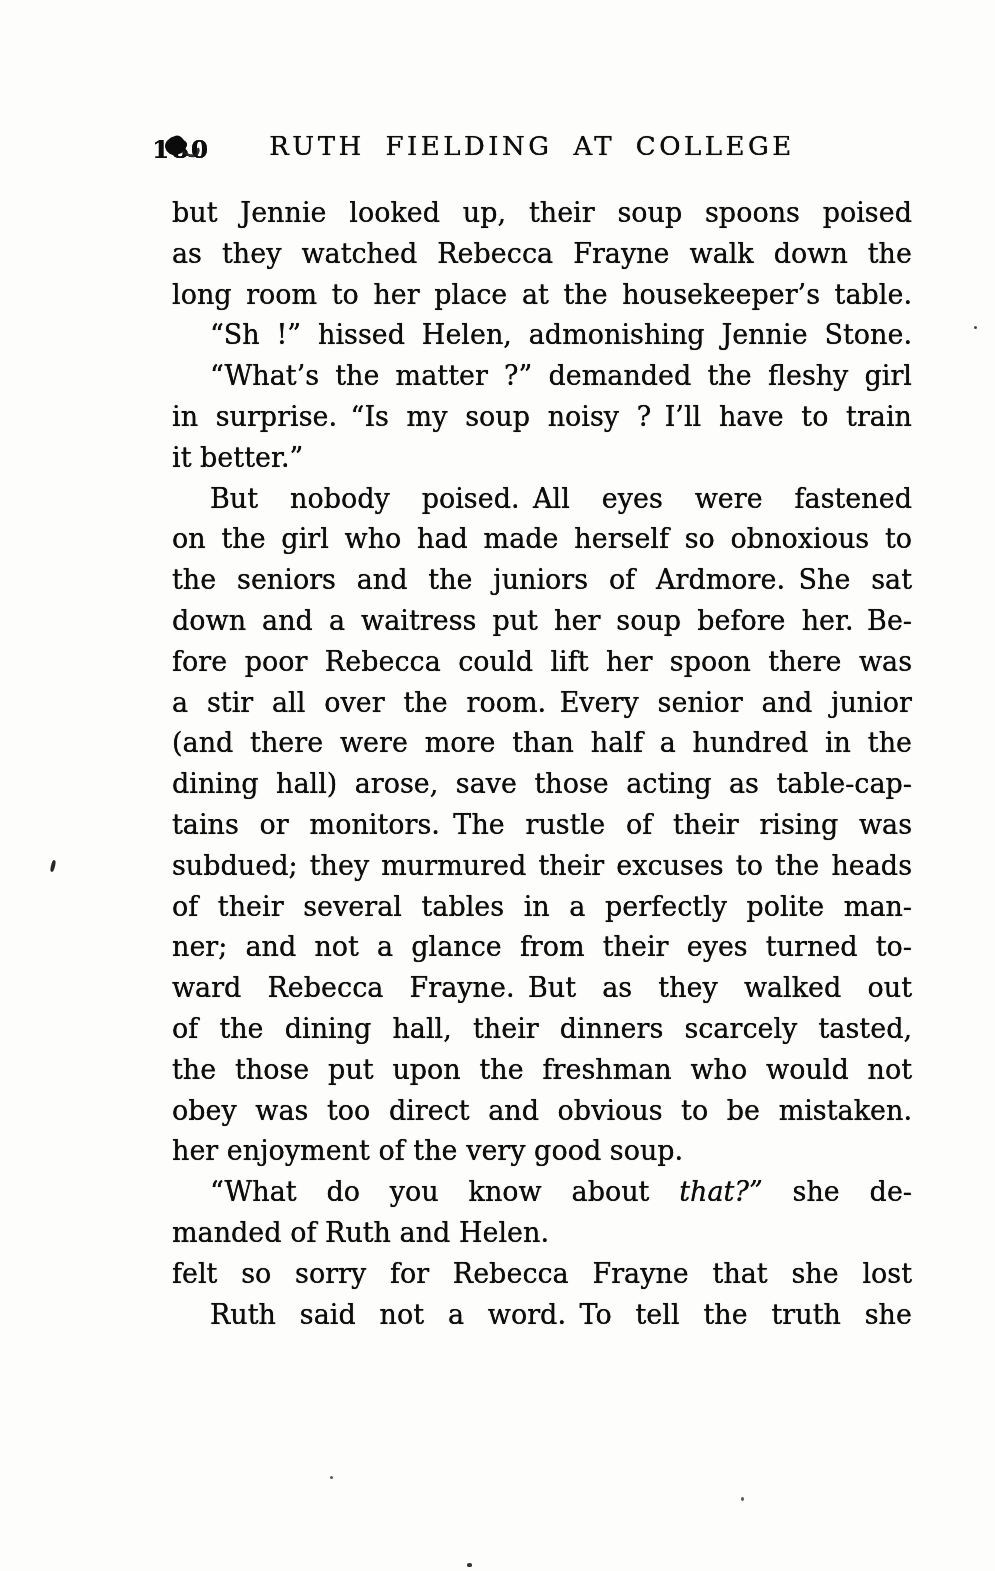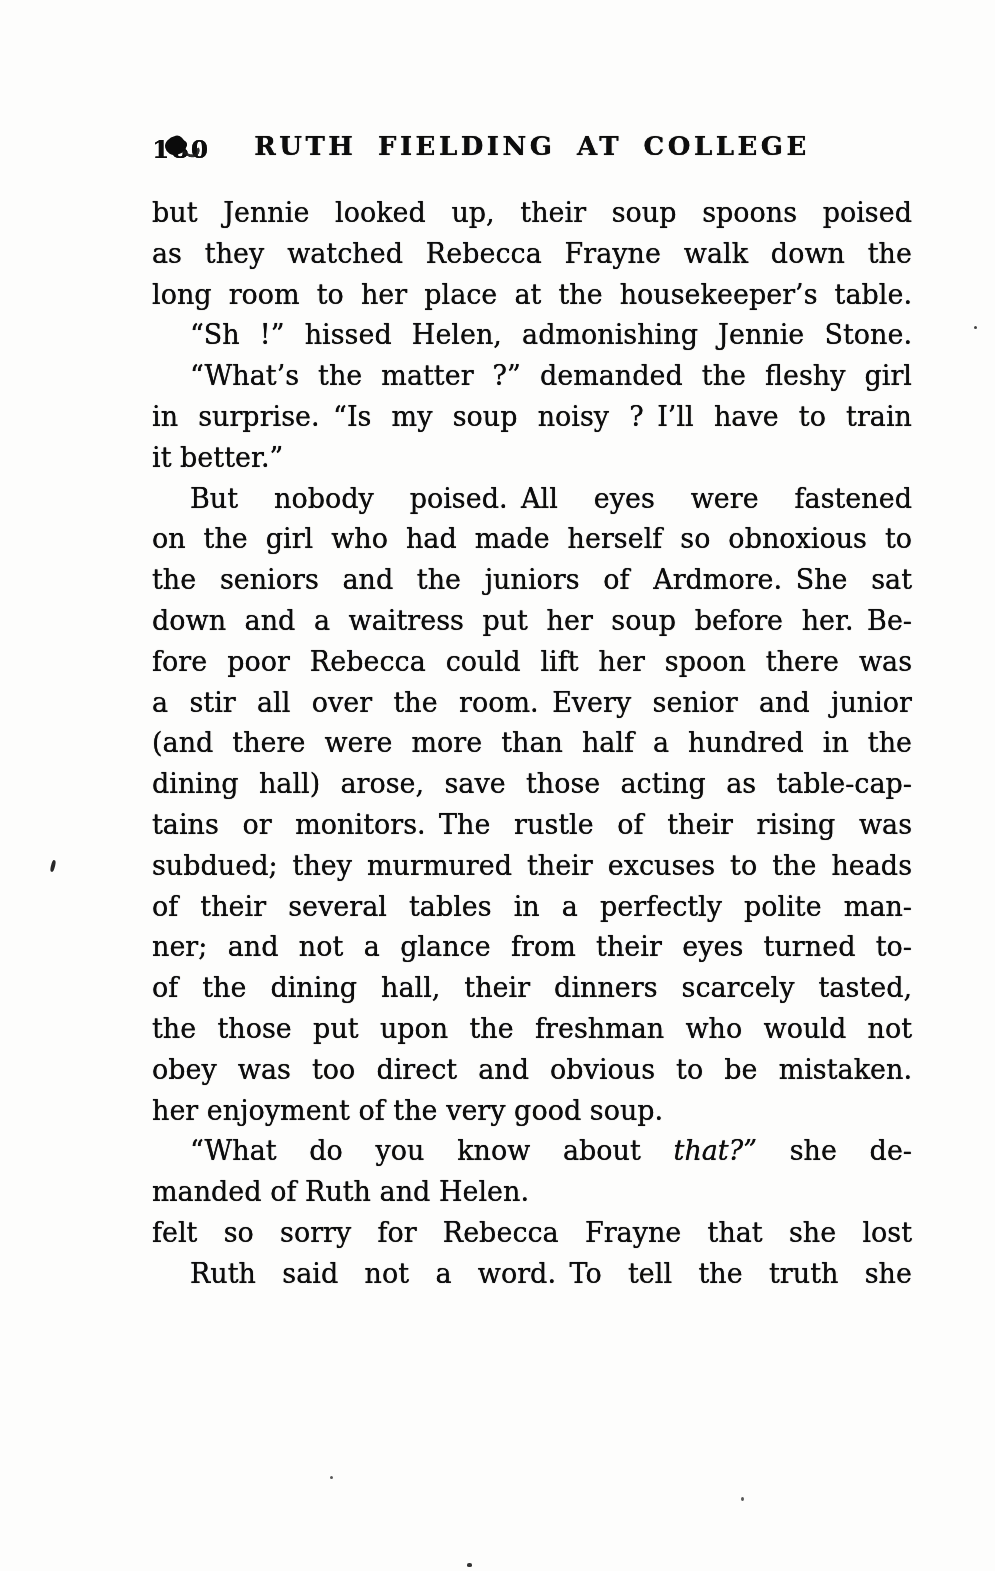--- a/index.html
+++ b/index.html
@@ -28,32 +28,32 @@
     transform:rotate(-14deg);
   }
   .smudge::after{
     content:"";position:absolute;left:16px;top:9px;width:13px;height:9px;
     border:3px solid #1c1c1c;border-top-color:transparent;border-left-color:transparent;
     border-radius:50%;transform:rotate(22deg);opacity:.9;
   }
   .title{
     margin:0;position:absolute;left:0;right:0;top:0;
     text-align:center;
-    font-size:26px;font-weight:bold;
+    font-size:26px;font-weight:normal;
     letter-spacing:3.5px;word-spacing:9px;
     text-shadow:0 0 .7px currentColor;
     white-space:nowrap;
   }
   
   .text-block{
     position:absolute;left:152px;top:193px;width:760px;
     font-size:27px;line-height:40.8px;
     text-shadow:0 0 .7px currentColor;
   }
-  .line{text-align:justify;text-align-last:left;}
+  .line{text-align:justify;text-align-last:left;margin-left:20px;}
   .line.just{text-align-last:justify;}
   .line.indent{text-indent:38px;}
   .line em{font-family:inherit;}
   
   .speck{position:absolute;background:#111;}
 </style>
 </head>
 <body>
 
 <div class="page">
@@ -79,20 +79,21 @@
       <div class="line just"><span>the seniors and the juniors of Ardmore. She sat</span></div>
       <div class="line just"><span>down and a waitress put her soup before her. Be-</span></div>
       <div class="line just"><span>fore poor Rebecca could lift her spoon there was</span></div>
       <div class="line just"><span>a stir all over the room. Every senior and junior</span></div>
       <div class="line just"><span>(and there were more than half a hundred in the</span></div>
       <div class="line just"><span>dining hall) arose, save those acting as table-cap-</span></div>
       <div class="line just"><span>tains or monitors. The rustle of their rising was</span></div>
       <div class="line just"><span>subdued; they murmured their excuses to the heads</span></div>
       <div class="line just"><span>of their several tables in a perfectly polite man-</span></div>
       <div class="line just"><span>ner; and not a glance from their eyes turned to-</span></div>
+      <div class="line just"><span>ward Rebecca Frayne. But as they walked out</span></div>
       <div class="line just"><span>of the dining hall, their dinners scarcely tasted,</span></div>
       <div class="line just"><span>the those put upon the freshman who would not</span></div>
       <div class="line just"><span>obey was too direct and obvious to be mistaken.</span></div>
       <div class="line"><span>her enjoyment of the very good soup.</span></div>
       <div class="line indent just"><span>“What do you know about </span><em>that?”</em><span> she de-</span></div>
       <div class="line"><span>manded of Ruth and Helen.</span></div>
       <div class="line just"><span>felt so sorry for Rebecca Frayne that she lost</span></div>
       <div class="line indent just"><span>Ruth said not a word. To tell the truth she</span></div>
     </main>
 

